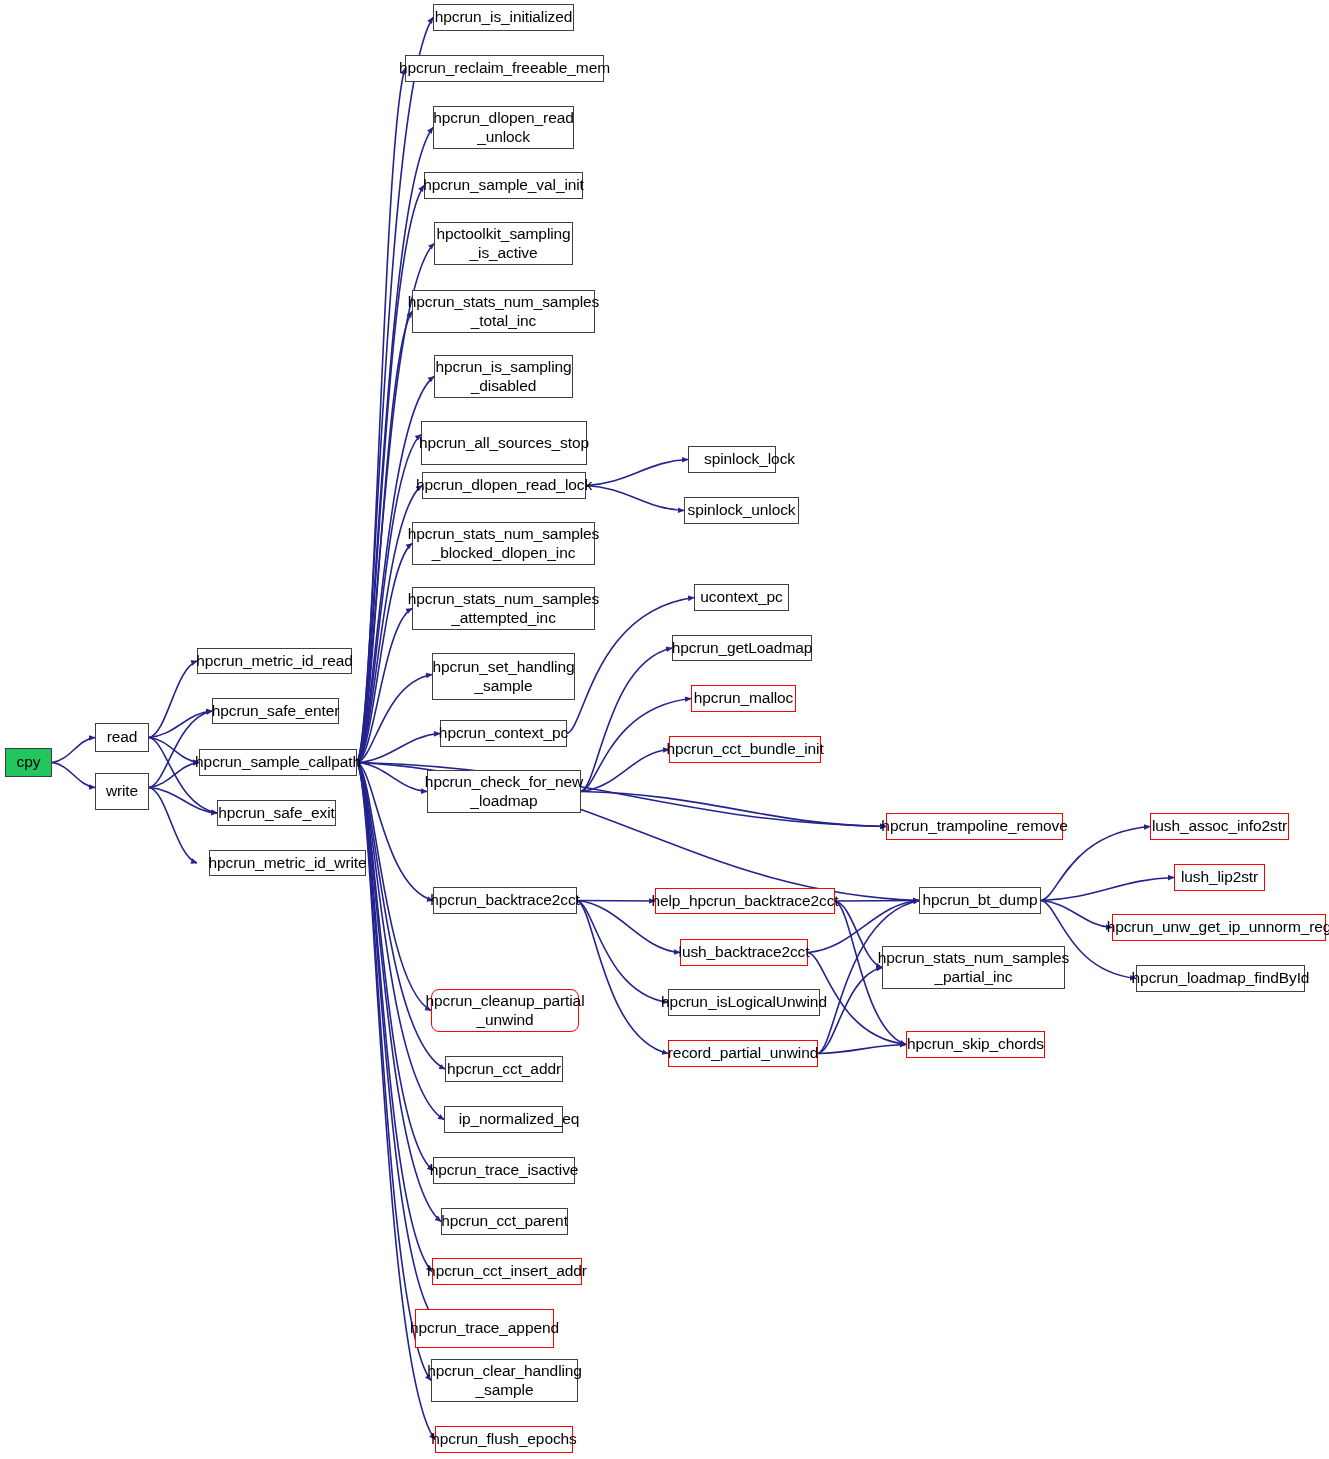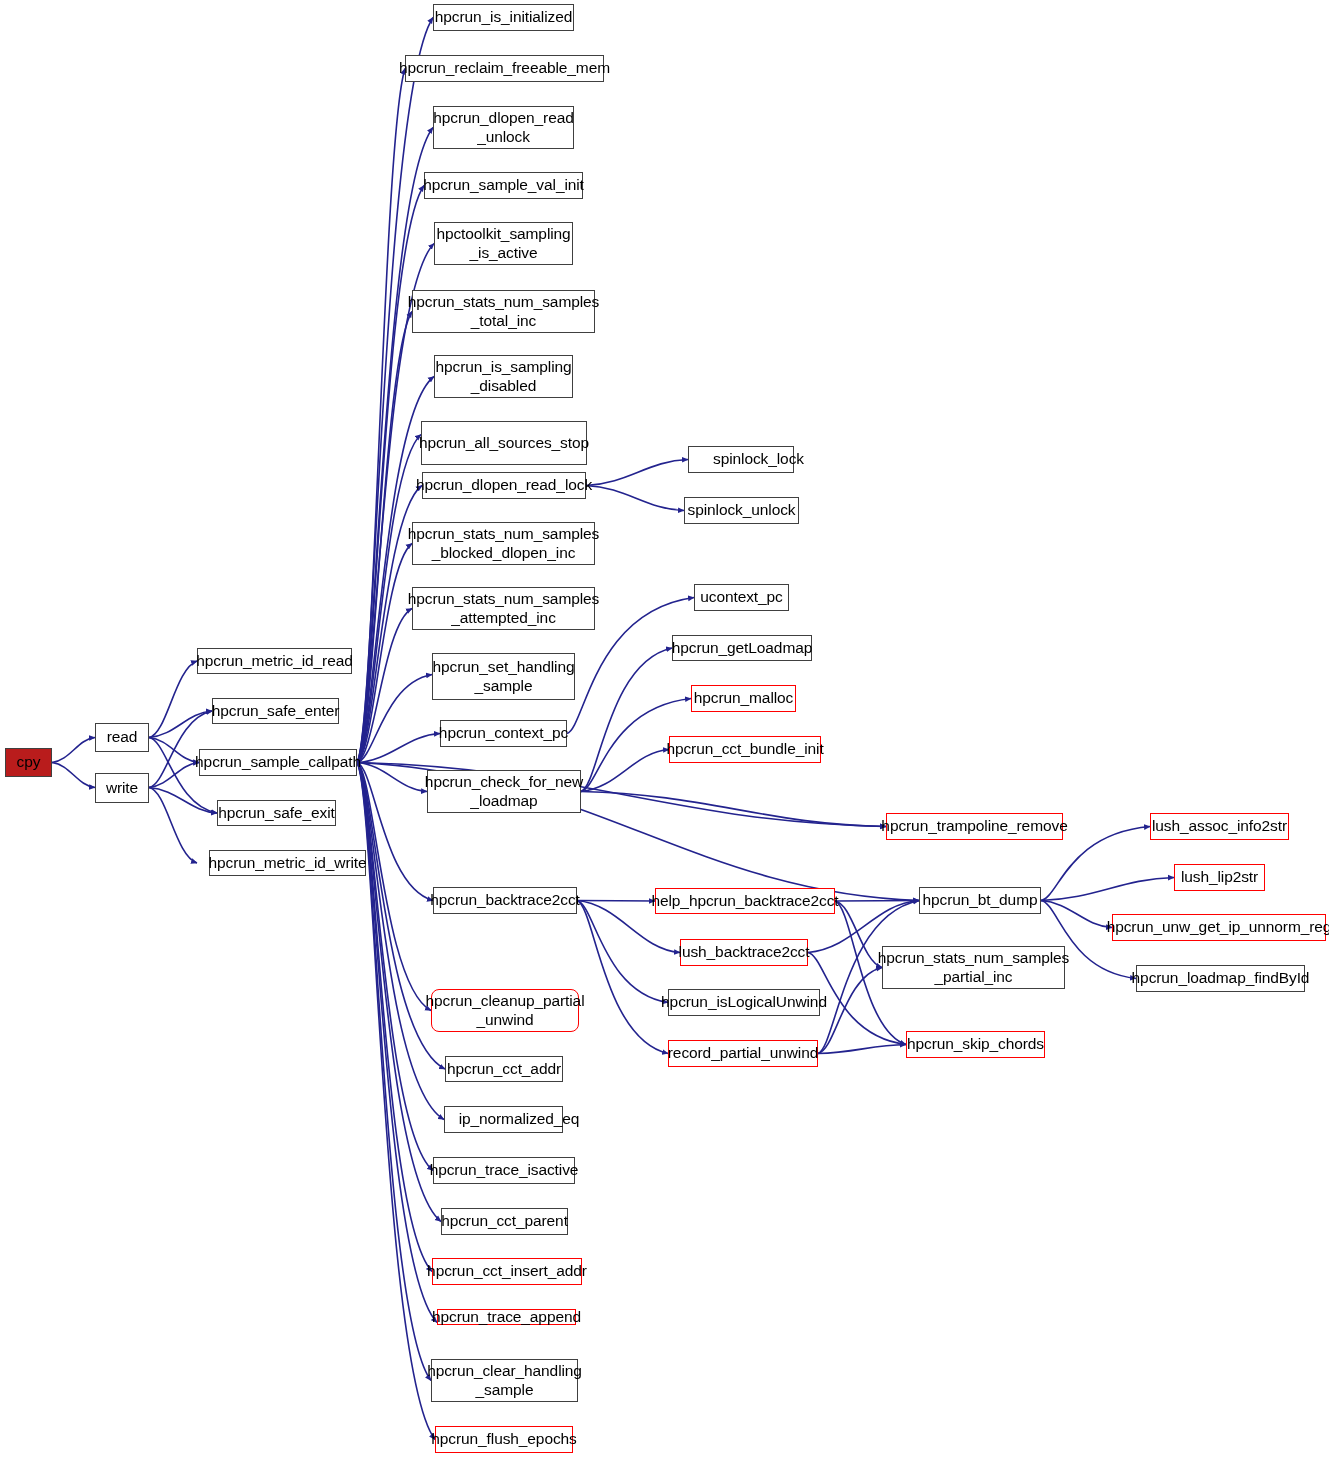--- a/index.html
+++ b/index.html
@@ -36,21 +36,21 @@
     font-size: 15.5px;
     line-height: 1.18;
     letter-spacing: -0.1px;
     white-space: pre-line;
     z-index: 3;
   }
   .node.red {
     border-color: #ff0000;
   }
   .node.root {
-    background: #b91c1c;
+    background: #22c55e;
     border-color: #404040;
   }
 </style>
 </head>
 <body>
 
 <div id="canvas-wrap">
   <svg id="edge-layer" viewBox="0 0 1329 1459" width="1329" height="1459">
       <defs>
         <marker id="arrow" viewBox="0 0 10 10" refX="9.2" refY="5" markerWidth="6.5" markerHeight="6.5" orient="auto" markerUnits="userSpaceOnUse">
@@ -112,21 +112,21 @@
       <path d="M818,1053.5 C836,1047.38 844,915.8 919,900.5" fill="none" stroke="#23238e" stroke-width="1.6" marker-end="url(#arrow)"></path>
       <path d="M818,1053.5 C836,1050.06 844,976.1 882,967.5" fill="none" stroke="#23238e" stroke-width="1.6" marker-end="url(#arrow)"></path>
       <path d="M818,1053.5 C854.96,1052.78 870.8,1045.04 906,1044.5" fill="none" stroke="#23238e" stroke-width="1.6" marker-end="url(#arrow)"></path>
       <path d="M1041,900.5 C1059,897.54 1067,833.9 1150,826.5" fill="none" stroke="#23238e" stroke-width="1.6" marker-end="url(#arrow)"></path>
       <path d="M1041,900.5 C1096.86,898.66 1120.8,878.88 1174,877.5" fill="none" stroke="#23238e" stroke-width="1.6" marker-end="url(#arrow)"></path>
       <path d="M1041,900.5 C1070.82,902.66 1083.6,925.88 1112,927.5" fill="none" stroke="#23238e" stroke-width="1.6" marker-end="url(#arrow)"></path>
       <path d="M1041,900.5 C1059,903.62 1067,970.7 1136,978.5" fill="none" stroke="#23238e" stroke-width="1.6" marker-end="url(#arrow)"></path>
     </svg>
 <div class="node root" style="left: 5px; top: 748px; width: 47px; height: 29px;">cpy</div>
     <div class="node" style="left: 95px; top: 723px; width: 54px; height: 29px;">read</div>
-    <div class="node" style="left: 95px; top: 773px; width: 54px; height: 30px;">write</div>
+    <div class="node" style="left: 95px; top: 773px; width: 54px; height: 37px;">write</div>
     <div class="node" style="left: 197px; top: 648px; width: 155px; height: 26px;">hpcrun_metric_id_read</div>
     <div class="node" style="left: 212px; top: 698px; width: 127px; height: 26px;">hpcrun_safe_enter</div>
     <div class="node" style="left: 199px; top: 749px; width: 158px; height: 27px;">hpcrun_sample_callpath</div>
     <div class="node" style="left: 217px; top: 800px; width: 119px; height: 26px;">hpcrun_safe_exit</div>
     <div class="node" style="left: 197px; top: 850px; width: 157px; height: 26px; margin-left: 12px;">hpcrun_metric_id_write</div>
     <div class="node" style="left: 433px; top: 4px; width: 141px; height: 27px;">hpcrun_is_initialized</div>
     <div class="node" style="left: 405px; top: 55px; width: 199px; height: 27px;">hpcrun_reclaim_freeable_mem</div>
     <div class="node" style="left: 433px; top: 106px; width: 141px; height: 43px;">hpcrun_dlopen_read
 _unlock</div>
     <div class="node" style="left: 424px; top: 172px; width: 159px; height: 27px;">hpcrun_sample_val_init</div>
@@ -140,35 +140,35 @@
     <div class="node" style="left: 422px; top: 472px; width: 164px; height: 27px;">hpcrun_dlopen_read_lock</div>
     <div class="node" style="left: 412px; top: 522px; width: 183px; height: 43px;">hpcrun_stats_num_samples
 _blocked_dlopen_inc</div>
     <div class="node" style="left: 412px; top: 587px; width: 183px; height: 43px;">hpcrun_stats_num_samples
 _attempted_inc</div>
     <div class="node" style="left: 432px; top: 653px; width: 143px; height: 47px;">hpcrun_set_handling
 _sample</div>
     <div class="node" style="left: 440px; top: 720px; width: 127px; height: 27px;">hpcrun_context_pc</div>
     <div class="node" style="left: 427px; top: 770px; width: 154px; height: 43px;">hpcrun_check_for_new
 _loadmap</div>
-    <div class="node" style="left: 688px; top: 446px; width: 106px; height: 27px; padding-left: 35px;">spinlock_lock</div>
+    <div class="node" style="left: 688px; top: 446px; width: 88px; height: 27px; padding-left: 35px;">spinlock_lock</div>
     <div class="node" style="left: 684px; top: 497px; width: 115px; height: 27px;">spinlock_unlock</div>
     <div class="node" style="left: 694px; top: 584px; width: 95px; height: 27px;">ucontext_pc</div>
     <div class="node" style="left: 672px; top: 635px; width: 140px; height: 26px;">hpcrun_getLoadmap</div>
     <div class="node red" style="left: 691px; top: 685px; width: 105px; height: 27px;">hpcrun_malloc</div>
     <div class="node red" style="left: 669px; top: 736px; width: 152px; height: 27px;">hpcrun_cct_bundle_init</div>
     <div class="node" style="left: 433px; top: 887px; width: 144px; height: 27px;">hpcrun_backtrace2cct</div>
     <div class="node red" style="left: 431px; top: 989px; width: 148px; height: 43px; border-radius: 8px;">hpcrun_cleanup_partial
 _unwind</div>
     <div class="node" style="left: 445px; top: 1056px; width: 118px; height: 26px;">hpcrun_cct_addr</div>
     <div class="node" style="left: 444px; top: 1106px; width: 119px; height: 27px; padding-left: 31px;">ip_normalized_eq</div>
     <div class="node" style="left: 433px; top: 1157px; width: 142px; height: 27px;">hpcrun_trace_isactive</div>
     <div class="node" style="left: 441px; top: 1208px; width: 127px; height: 27px;">hpcrun_cct_parent</div>
     <div class="node red" style="left: 432px; top: 1258px; width: 150px; height: 27px;">hpcrun_cct_insert_addr</div>
-    <div class="node red" style="left: 437px; top: 1309px; width: 139px; height: 16px;">hpcrun_trace_append</div>
+    <div class="node red" style="left: 415px; top: 1309px; width: 139px; height: 39px;">hpcrun_trace_append</div>
     <div class="node" style="left: 431px; top: 1359px; width: 147px; height: 43px;">hpcrun_clear_handling
 _sample</div>
     <div class="node red" style="left: 435px; top: 1426px; width: 138px; height: 27px;">hpcrun_flush_epochs</div>
     <div class="node red" style="left: 655px; top: 888px; width: 180px; height: 26px;">help_hpcrun_backtrace2cct</div>
     <div class="node red" style="left: 680px; top: 939px; width: 128px; height: 27px;">lush_backtrace2cct</div>
     <div class="node" style="left: 668px; top: 989px; width: 152px; height: 27px;">hpcrun_isLogicalUnwind</div>
     <div class="node red" style="left: 668px; top: 1040px; width: 150px; height: 27px;">record_partial_unwind</div>
     <div class="node red" style="left: 886px; top: 813px; width: 177px; height: 27px;">hpcrun_trampoline_remove</div>
     <div class="node" style="left: 919px; top: 887px; width: 122px; height: 27px;">hpcrun_bt_dump</div>
     <div class="node" style="left: 882px; top: 946px; width: 183px; height: 43px;">hpcrun_stats_num_samples

